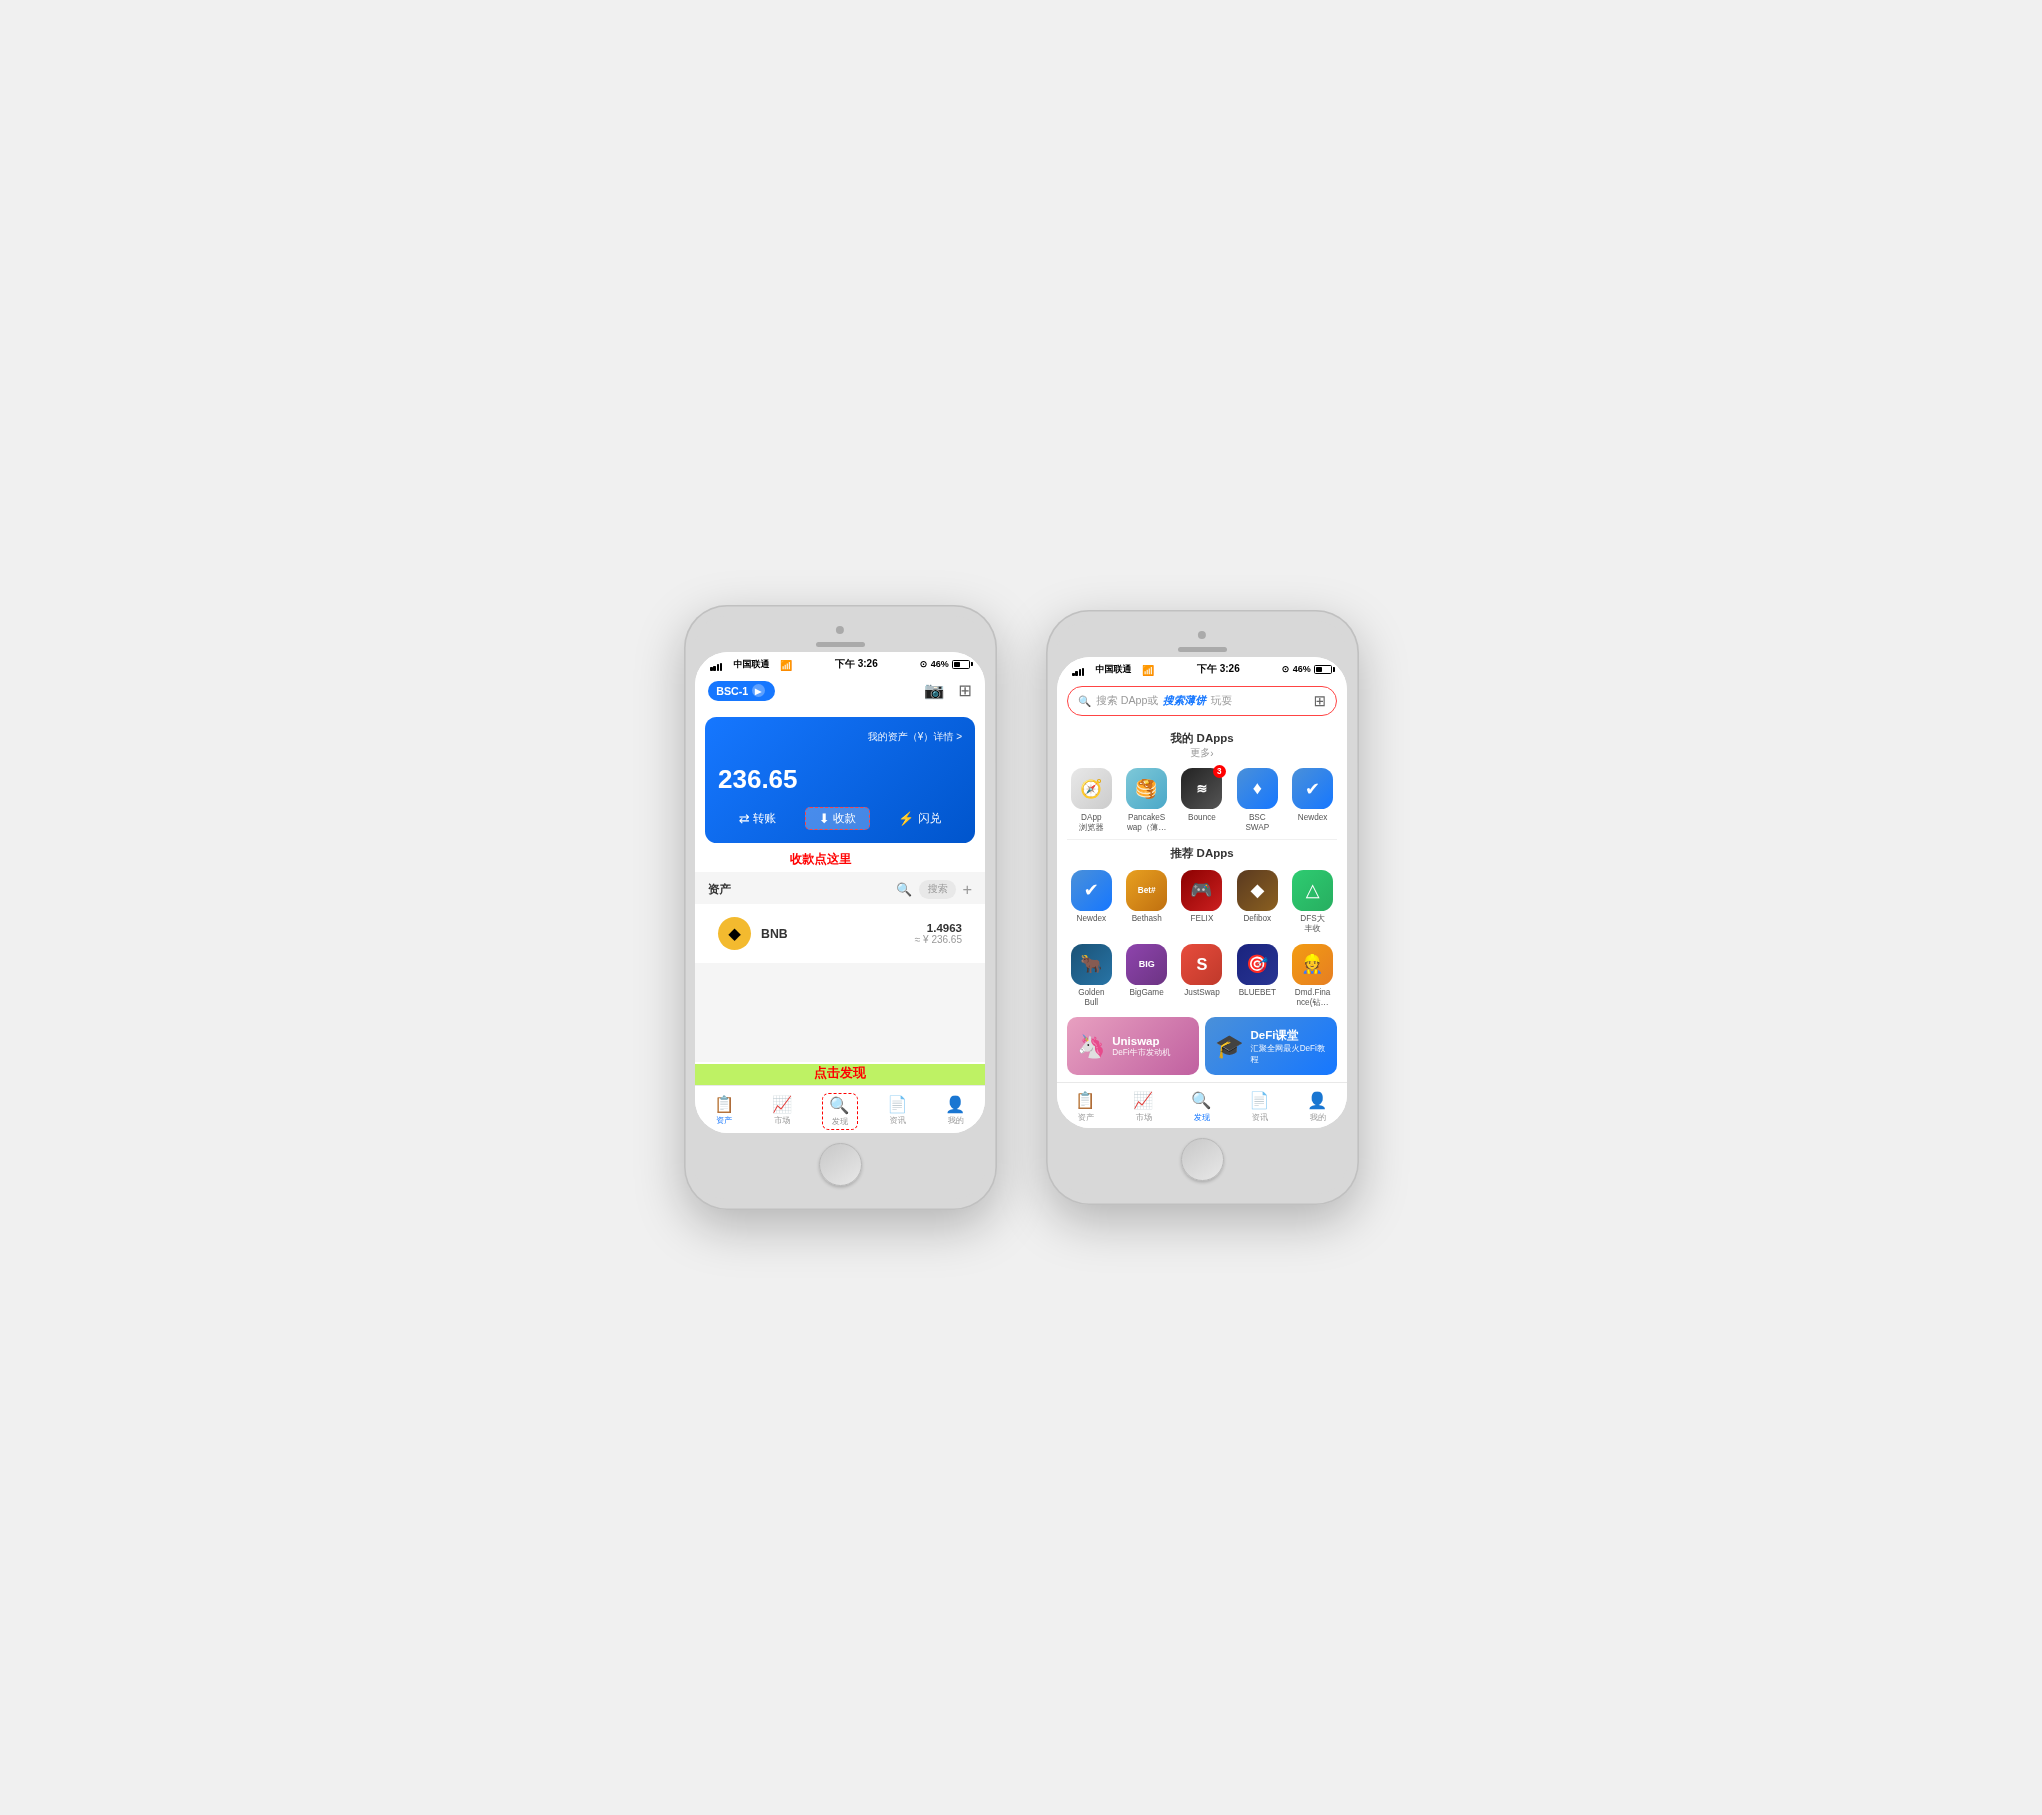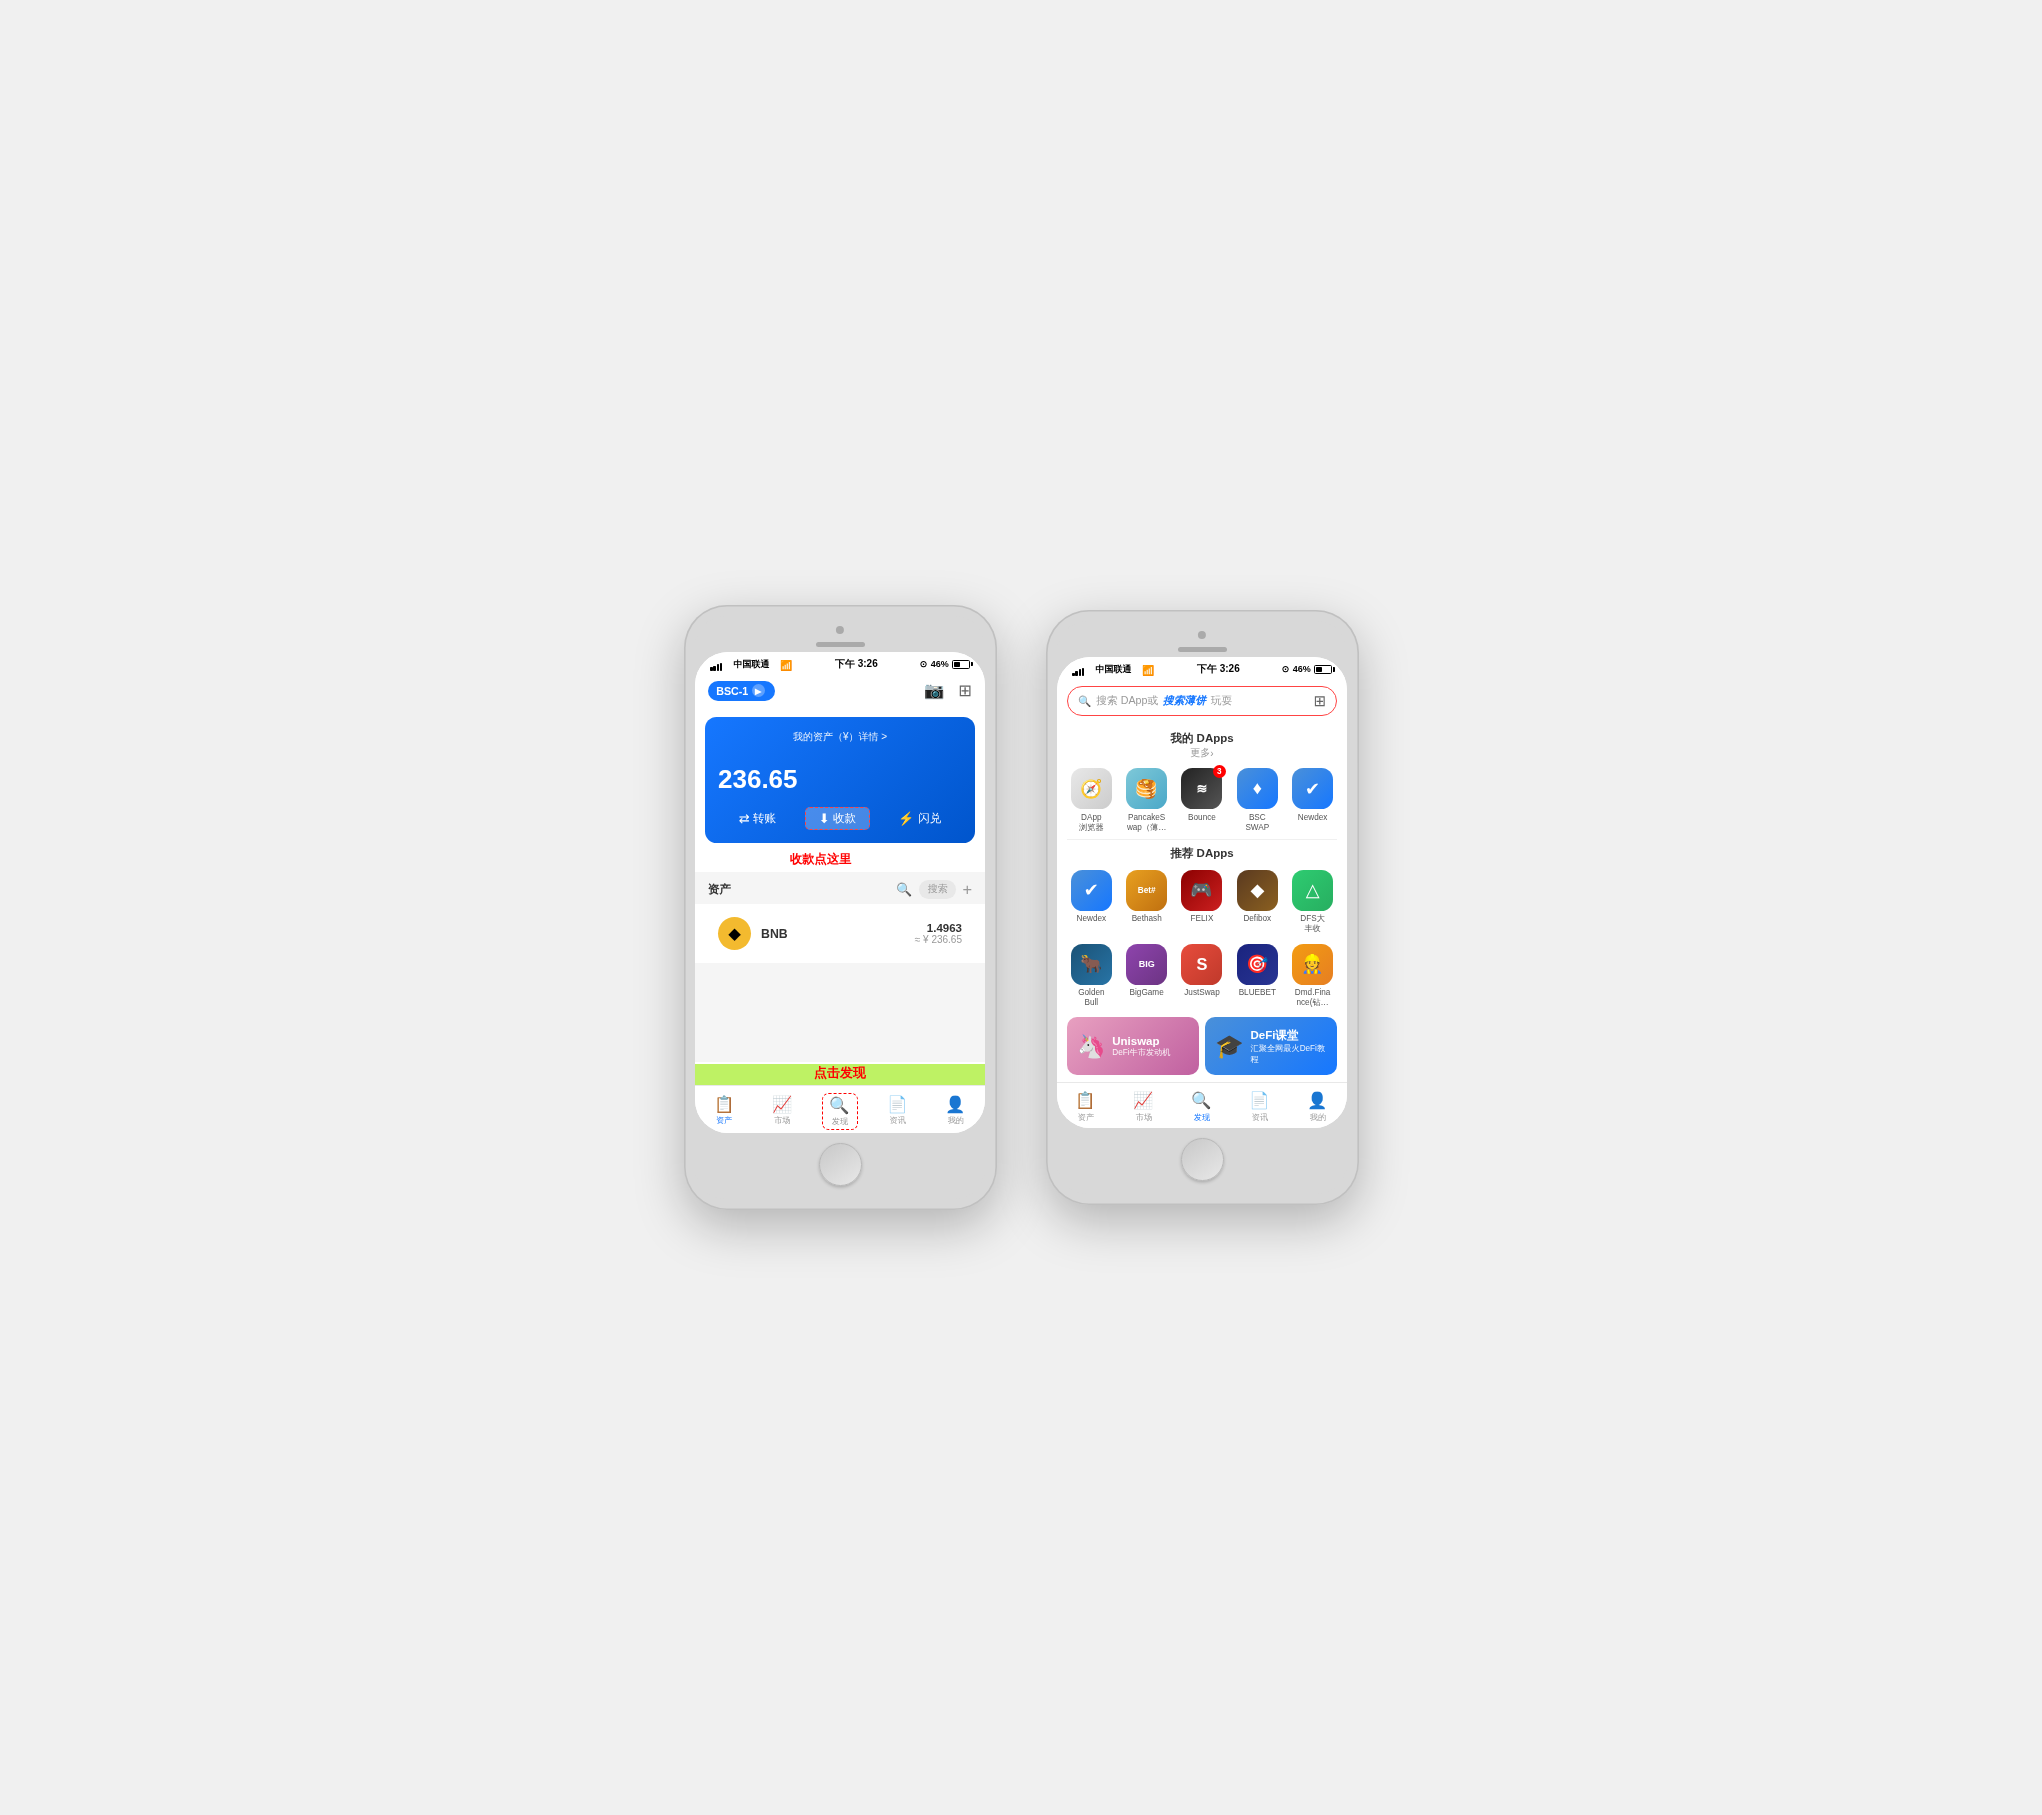--- a/index.html
+++ b/index.html
@@ -146,21 +146,21 @@
 
     .asset-card {
       background: linear-gradient(135deg, #1677FF 0%, #0055cc 100%);
       margin: 8.2px 10px;
       border-radius: 11.5px;
       padding: 13px;
       color: #fff;
     }
     .asset-card-top {
       display: flex;
-      justify-content: center;
+      justify-content: flex-end;
       align-items: center;
       margin-bottom: 20px;
     }
     .asset-label { font-size: 10px; opacity: 0.9; display: flex; align-items: center; gap: 3.3px; }
     .asset-detail { font-size: 10px; opacity: 0.9; }
     .asset-amount { font-size: 26px; font-weight: 700; margin-bottom: 11.5px; }
 
     .action-buttons {
       display: flex;
       justify-content: space-around;

